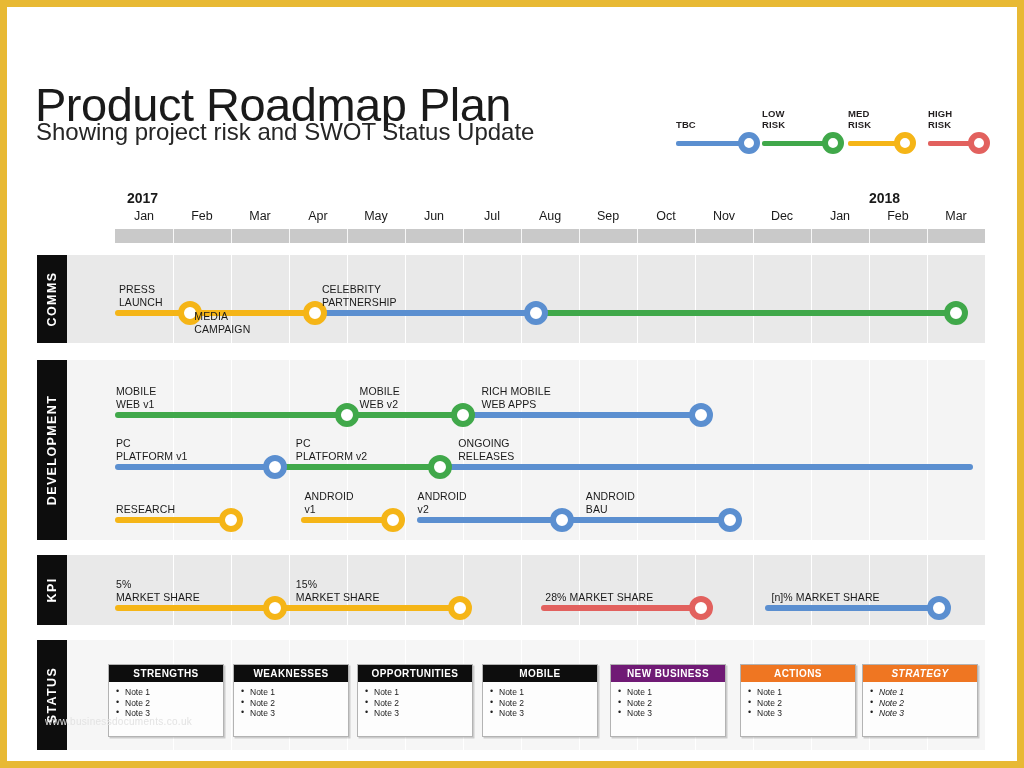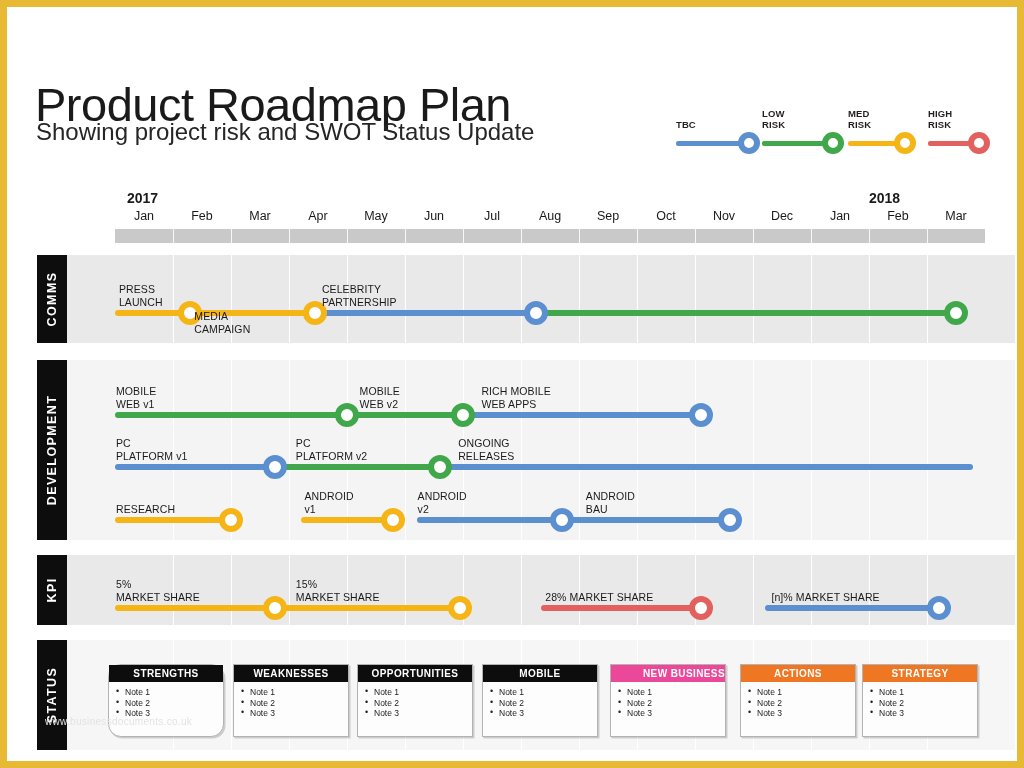--- a/index.html
+++ b/index.html
@@ -35,21 +35,21 @@
   .scalebar .sep{position:absolute;top:0;width:1px;height:14px;background:#ffffff;opacity:.85;}
 
   
   .lane{position:absolute;left:37px;}
   .lane-label{position:absolute;left:0;top:0;width:30px;background:#0d0d0d;}
   .lane-label span{
     position:absolute;left:50%;top:50%;
     transform:translate(-50%,-50%) rotate(-90deg);
     white-space:nowrap;color:#fff;font-size:12.5px;font-weight:700;letter-spacing:1.4px;
   }
-  .lane-body{position:absolute;left:30px;top:0;right:0;height:100%;padding-left:36px;}
+  .lane-body{position:absolute;left:30px;top:0;right:0;height:100%;}
   .grid{position:absolute;left:48px;top:0;width:870px;height:100%;}
   .grid i{position:absolute;top:0;width:1px;height:100%;background:#ffffff;}
 
   
   .track{position:absolute;height:0;}
   .bar{position:absolute;height:6px;border-radius:3px;top:-3px;}
   .node{position:absolute;width:24px;height:24px;border-radius:50%;background:#fff;box-sizing:border-box;top:-12px;}
   .tlabel{position:absolute;font-size:10.5px;line-height:12.5px;color:#1a1a1a;white-space:pre-line;letter-spacing:0.1px;}
 
   
@@ -296,21 +296,21 @@
             <i style="left: 638px;"></i>
             <i style="left: 696px;"></i>
             <i style="left: 754px;"></i>
             <i style="left: 812px;"></i>
           </div>
         </div>
       </div>
     </div>
 
   <div id="swot">
-      <div class="swot" style="left: 108px; top: 664px; border-radius: 13px;">
+      <div class="swot" style="left: 108px; top: 664px;">
         <div class="swot-head" style="background: rgb(13, 13, 13);">STRENGTHS</div>
         <div class="swot-body">
           <div>Note 1</div>
           <div>Note 2</div>
           <div>Note 3</div>
         </div>
       </div>
       <div class="swot" style="left: 233px; top: 664px;">
         <div class="swot-head" style="background: rgb(13, 13, 13);">WEAKNESSES</div>
         <div class="swot-body">
@@ -329,36 +329,36 @@
       </div>
       <div class="swot" style="left: 482px; top: 664px;">
         <div class="swot-head" style="background: rgb(13, 13, 13);">MOBILE</div>
         <div class="swot-body">
           <div>Note 1</div>
           <div>Note 2</div>
           <div>Note 3</div>
         </div>
       </div>
       <div class="swot" style="left: 610px; top: 664px;">
-        <div class="swot-head" style="background: #ec4899; text-align: right;">NEW BUSINESS</div>
+        <div class="swot-head" style="background: #701a75;">NEW BUSINESS</div>
         <div class="swot-body">
           <div>Note 1</div>
           <div>Note 2</div>
           <div>Note 3</div>
         </div>
       </div>
       <div class="swot" style="left: 740px; top: 664px;">
         <div class="swot-head" style="background: rgb(239, 118, 34);">ACTIONS</div>
         <div class="swot-body">
           <div>Note 1</div>
           <div>Note 2</div>
           <div>Note 3</div>
         </div>
       </div>
-      <div class="swot" style="left: 862px; top: 664px;">
+      <div class="swot" style="left: 862px; top: 664px; font-style: italic;">
         <div class="swot-head" style="background: rgb(239, 118, 34);">STRATEGY</div>
         <div class="swot-body">
           <div>Note 1</div>
           <div>Note 2</div>
           <div>Note 3</div>
         </div>
       </div>
     </div>
 
   <div class="wmark">www.businessdocuments.co.uk</div>

